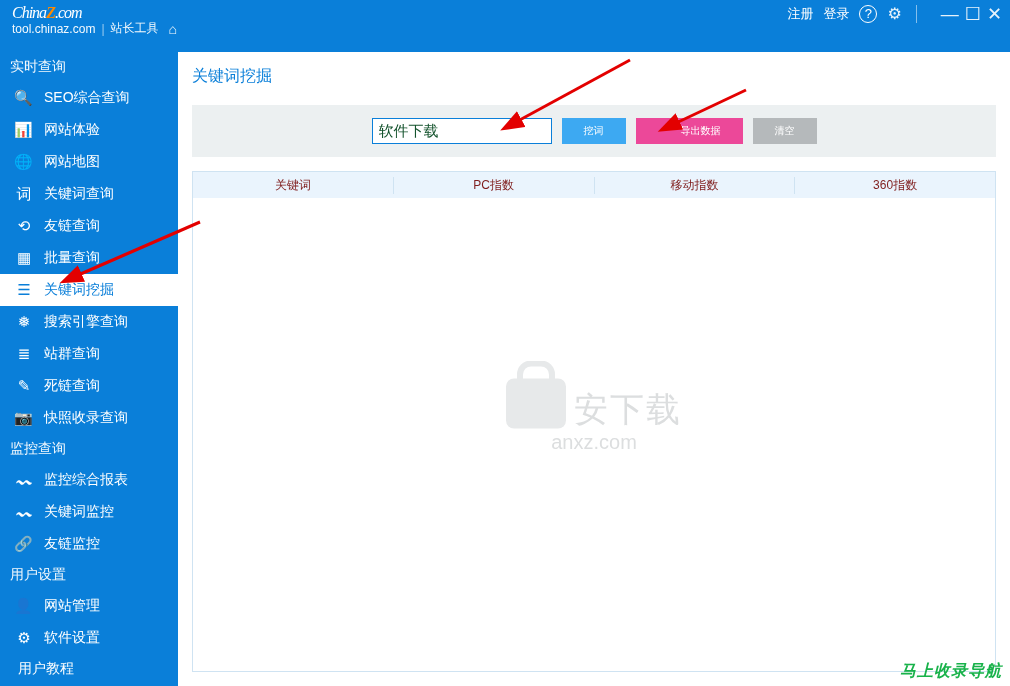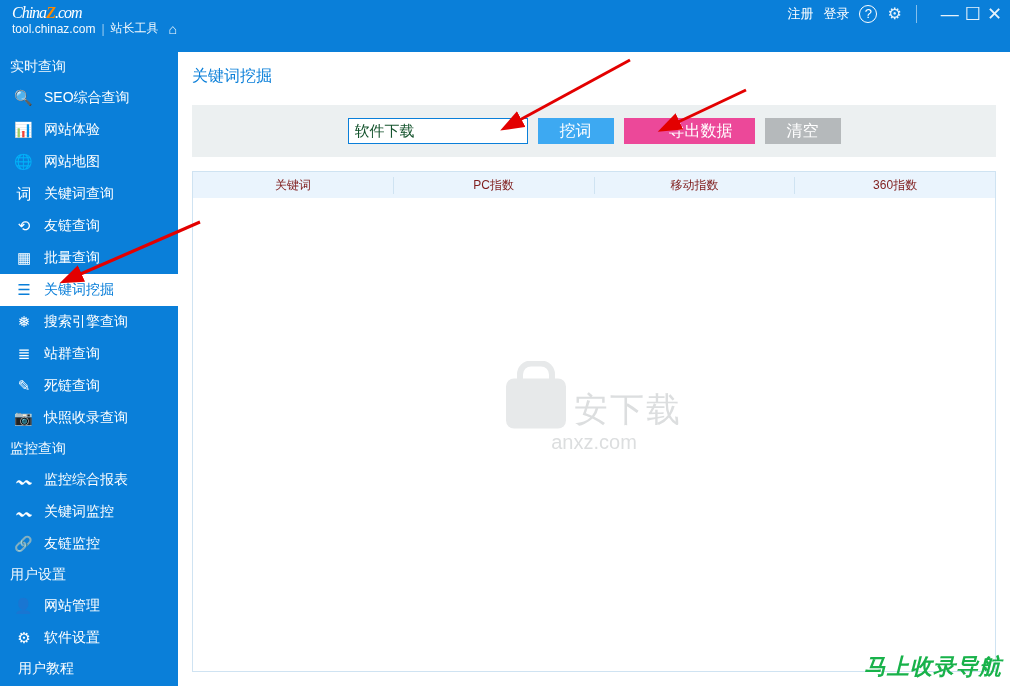--- a/index.html
+++ b/index.html
@@ -29,38 +29,38 @@
 .side-item .si-icon { width:20px; height:20px; display:inline-flex; align-items:center; justify-content:center; font-size:15px;}
 .side-item.active .si-icon { color:#0a7fd9; }
 .qq-row { display:flex; align-items:center; gap:8px; padding:6px 10px 6px 14px;}
 
 .main { flex:1; background:#fff; display:flex; flex-direction:column; position:relative; }
 .page-title { padding:14px 14px 18px 14px; color:#0a7fd9; font-size:16px; }
 
 .toolbar { background:#ecf0f1; height:52px; display:flex; align-items:center; justify-content:center; gap:10px; margin:0 14px; }
 .kw-input { width:180px; height:26px; border:1px solid #0a7fd9; background:#fff; color:#14532d; padding:2px 6px; font-size:15px; font-family:inherit; }
 .kw-input::selection { background:#0a63ff; color:#fff;}
-.btn { height:26px; padding:0 22px; border:none; color:#fff; cursor:pointer; font-size:16px; font-family:inherit;}
+.btn { height:26px; padding:0 22px; border:none; color:#fff; cursor:pointer; font-size:10px; font-family:inherit;}
 .btn-blue { background:#3da9f2; }
 .btn-green { background:#ec4899;padding-left:45px; }
 .btn-gray { background:#b5b9bb; }
 
 .grid-wrap { margin:14px; border:1px solid #cfe3f2; flex:1; overflow:auto; position:relative;}
 .grid-head { display:flex; background:#eaf4fd; height:26px; align-items:center; font-size:12px; color:#7f1d1d; }
 .grid-head div { flex:1; text-align:center; border-right:1px solid #cfe3f2;}
 .grid-head div:last-child { border-right:none;}
 
 .watermark { position:absolute; left:50%; top:50%; transform:translate(-50%,-58%); text-align:center; color:#d9dbdc; pointer-events:none; }
 .watermark .wm-lock { width:60px; height:50px; border-radius:8px; background:#e7e9ea; margin:0 auto 4px auto; position:relative;}
 .watermark .wm-lock:before { content:""; position:absolute; width:26px; height:20px; border:6px solid #e7e9ea; border-bottom:none; border-radius:14px 14px 0 0; top:-18px; left:50%; transform:translateX(-50%);}
 .watermark .wm-cn { font-size:34px; letter-spacing:2px; color:#dcdedf; display:inline-block; vertical-align:middle; margin-left:8px;}
 .watermark .wm-row { display:flex; align-items:flex-end; justify-content:center;}
 .watermark .wm-en { font-size:20px; color:#dcdedf; margin-top:-2px;}
 
-.footer-brand { position:absolute; right:8px; bottom:4px; font-size:22px; font-weight:bold; font-style:italic; color:#18b24a; letter-spacing:1px;}
+.footer-brand { position:absolute; right:8px; bottom:4px; font-size:16px; font-weight:bold; font-style:italic; color:#18b24a; letter-spacing:1px;}
 
 
 .arrow { position:absolute; pointer-events:none; }
 .arrow svg { overflow:visible; }
 </style>
 </head>
 <body>
 
 <div class="titlebar">
   <div class="brand">

